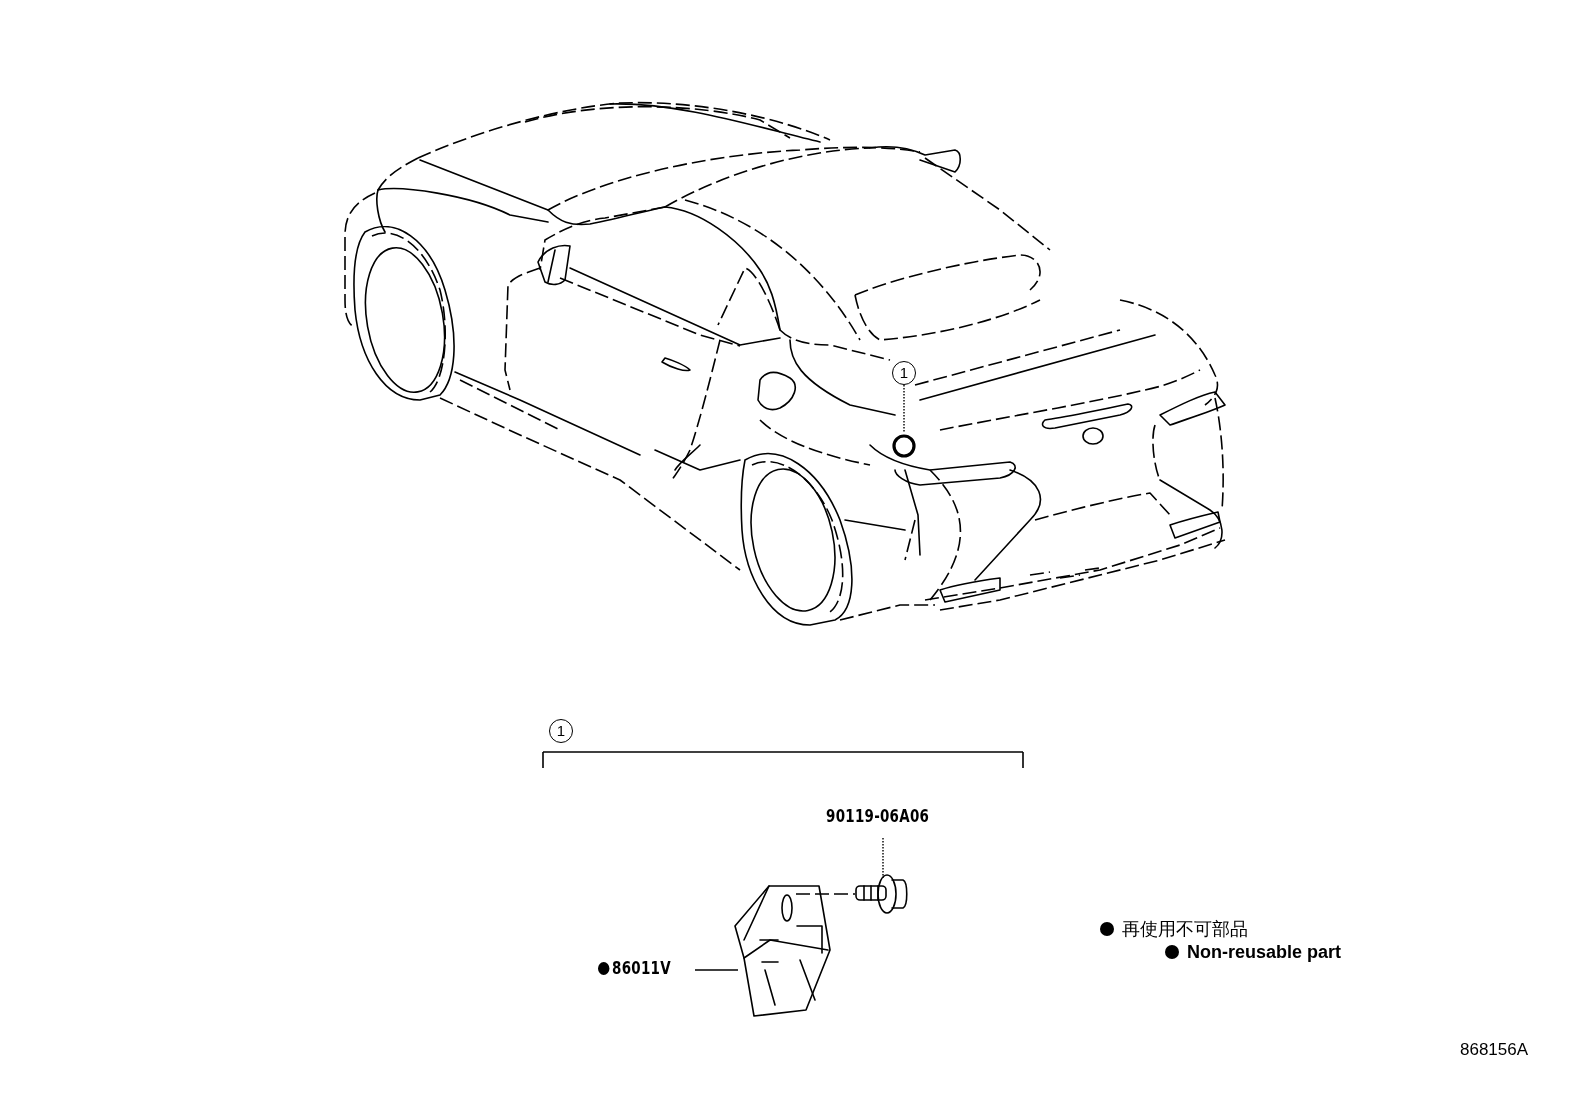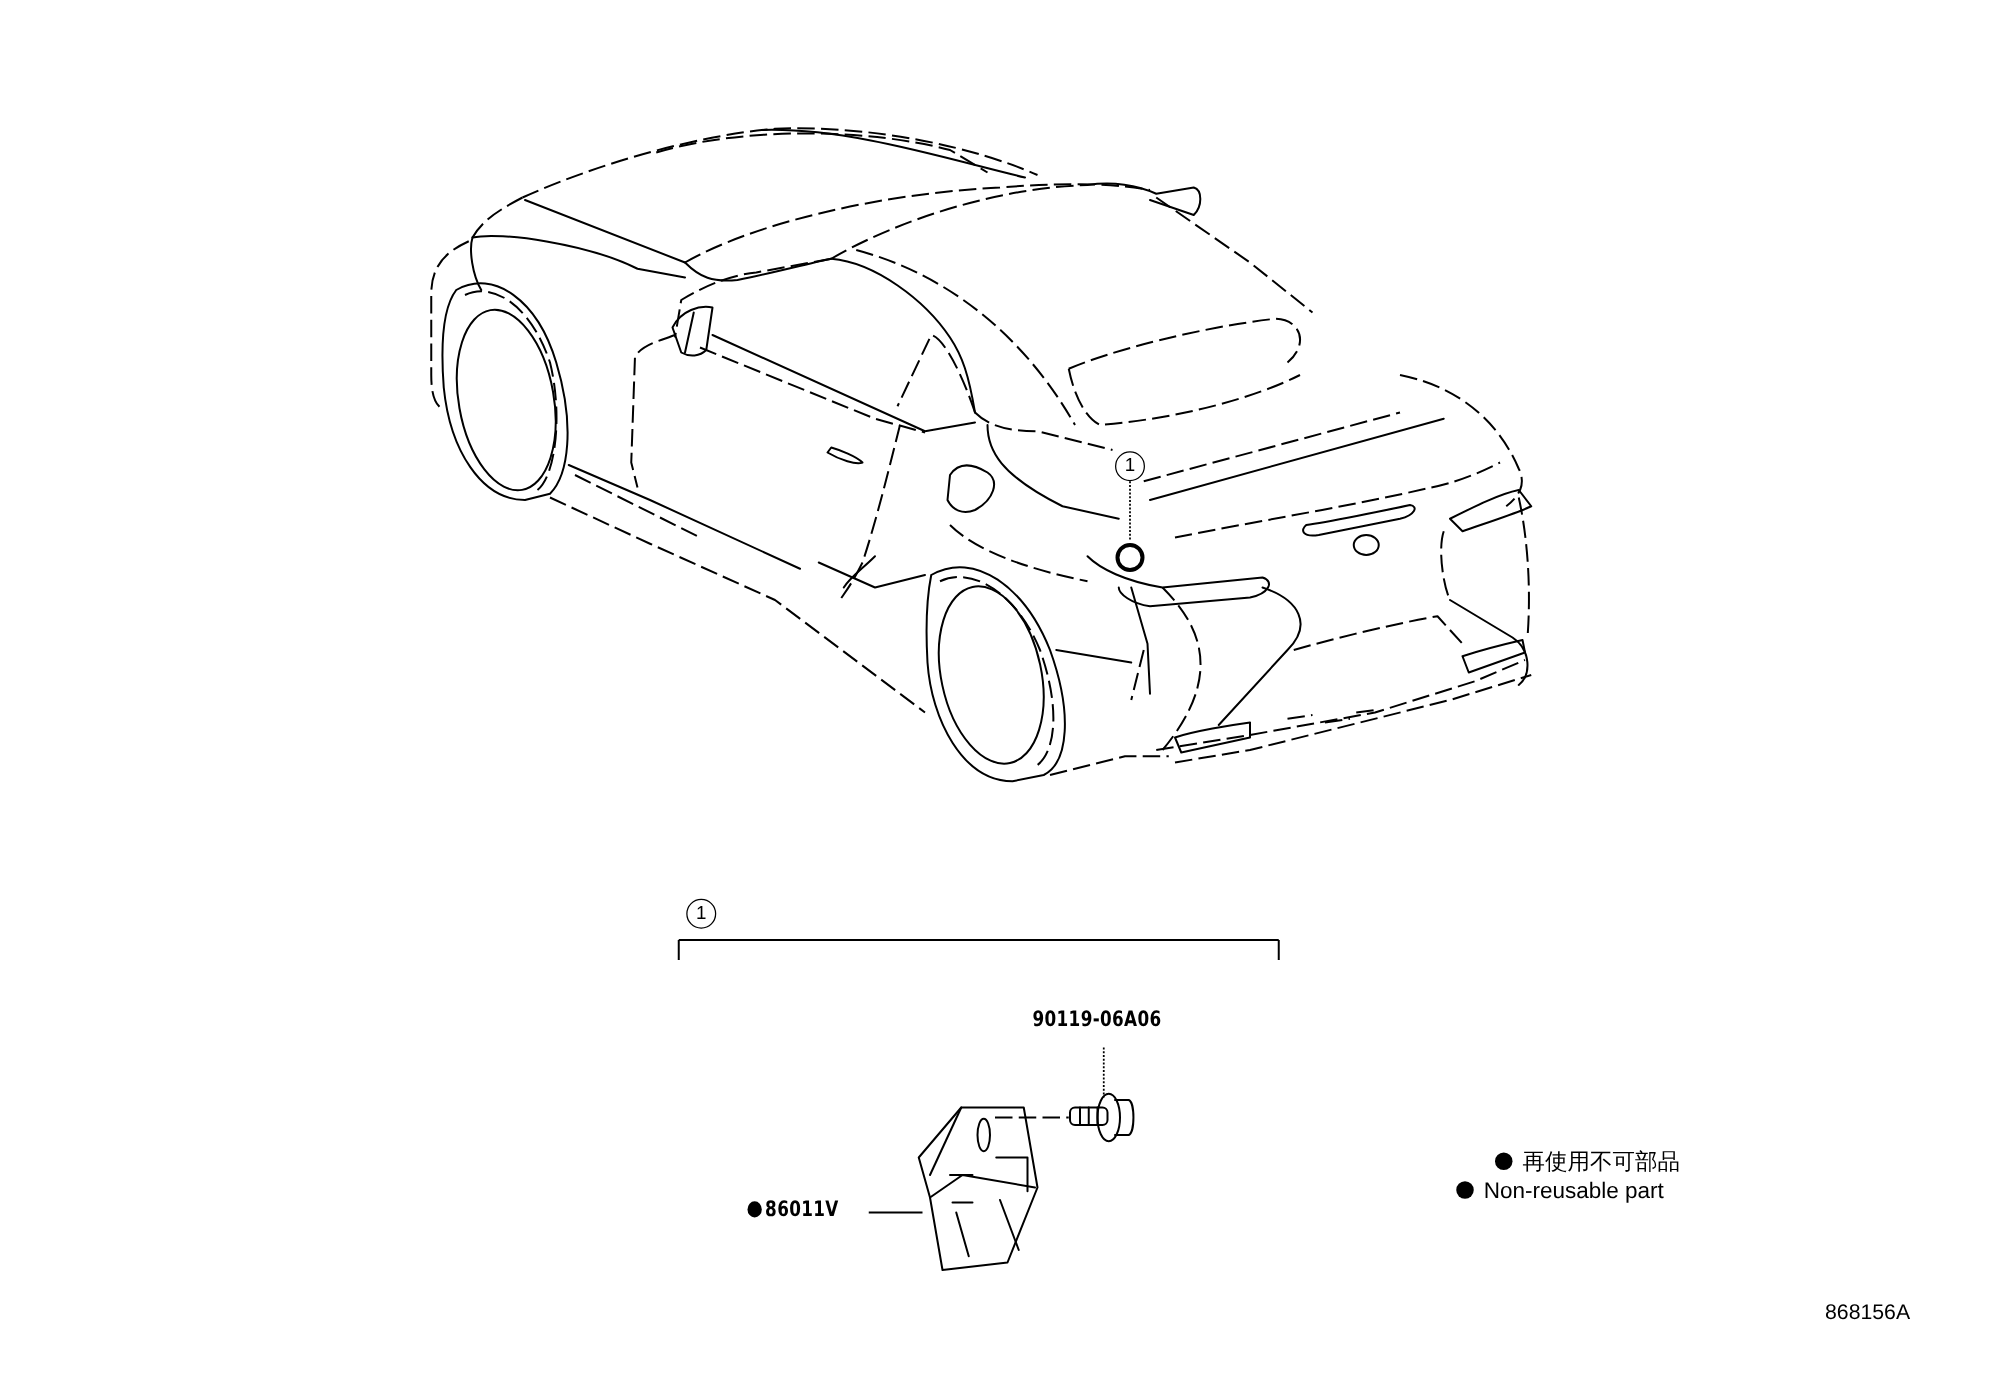--- a/index.html
+++ b/index.html
@@ -149,22 +149,22 @@
 <div class="callout" style="left:549px; top:719px;"><span>1</span></div>
 
 <div class="lbl pn" style="left:826px; top:806px;">
   <span>90119-06A06</span>
 </div>
 
 <div class="lbl pn" style="left:598px; top:958px;">
   <span class="bullet" style="width:13px;height:13px;margin-right:3px;"></span><span>86011V</span>
 </div>
 
-<div class="lbl legend" style="left:1196px; top:917px;text-align:right;">
+<div class="lbl legend" style="left:1100px; top:917px;text-align:right;">
   <span class="bullet"></span><span>再使用不可部品</span>
 </div>
-<div class="lbl legend" style="left:1165px; top:942px;">
+<div class="lbl legend" style="left:1165px; top:942px;font-weight:bold;">
   <span class="bullet"></span><span>Non-reusable part</span>
 </div>
 
 <div class="lbl figno" style="left:1460px; top:1040px;">
   <span>868156A</span>
 </div>
 
 </body></html>

